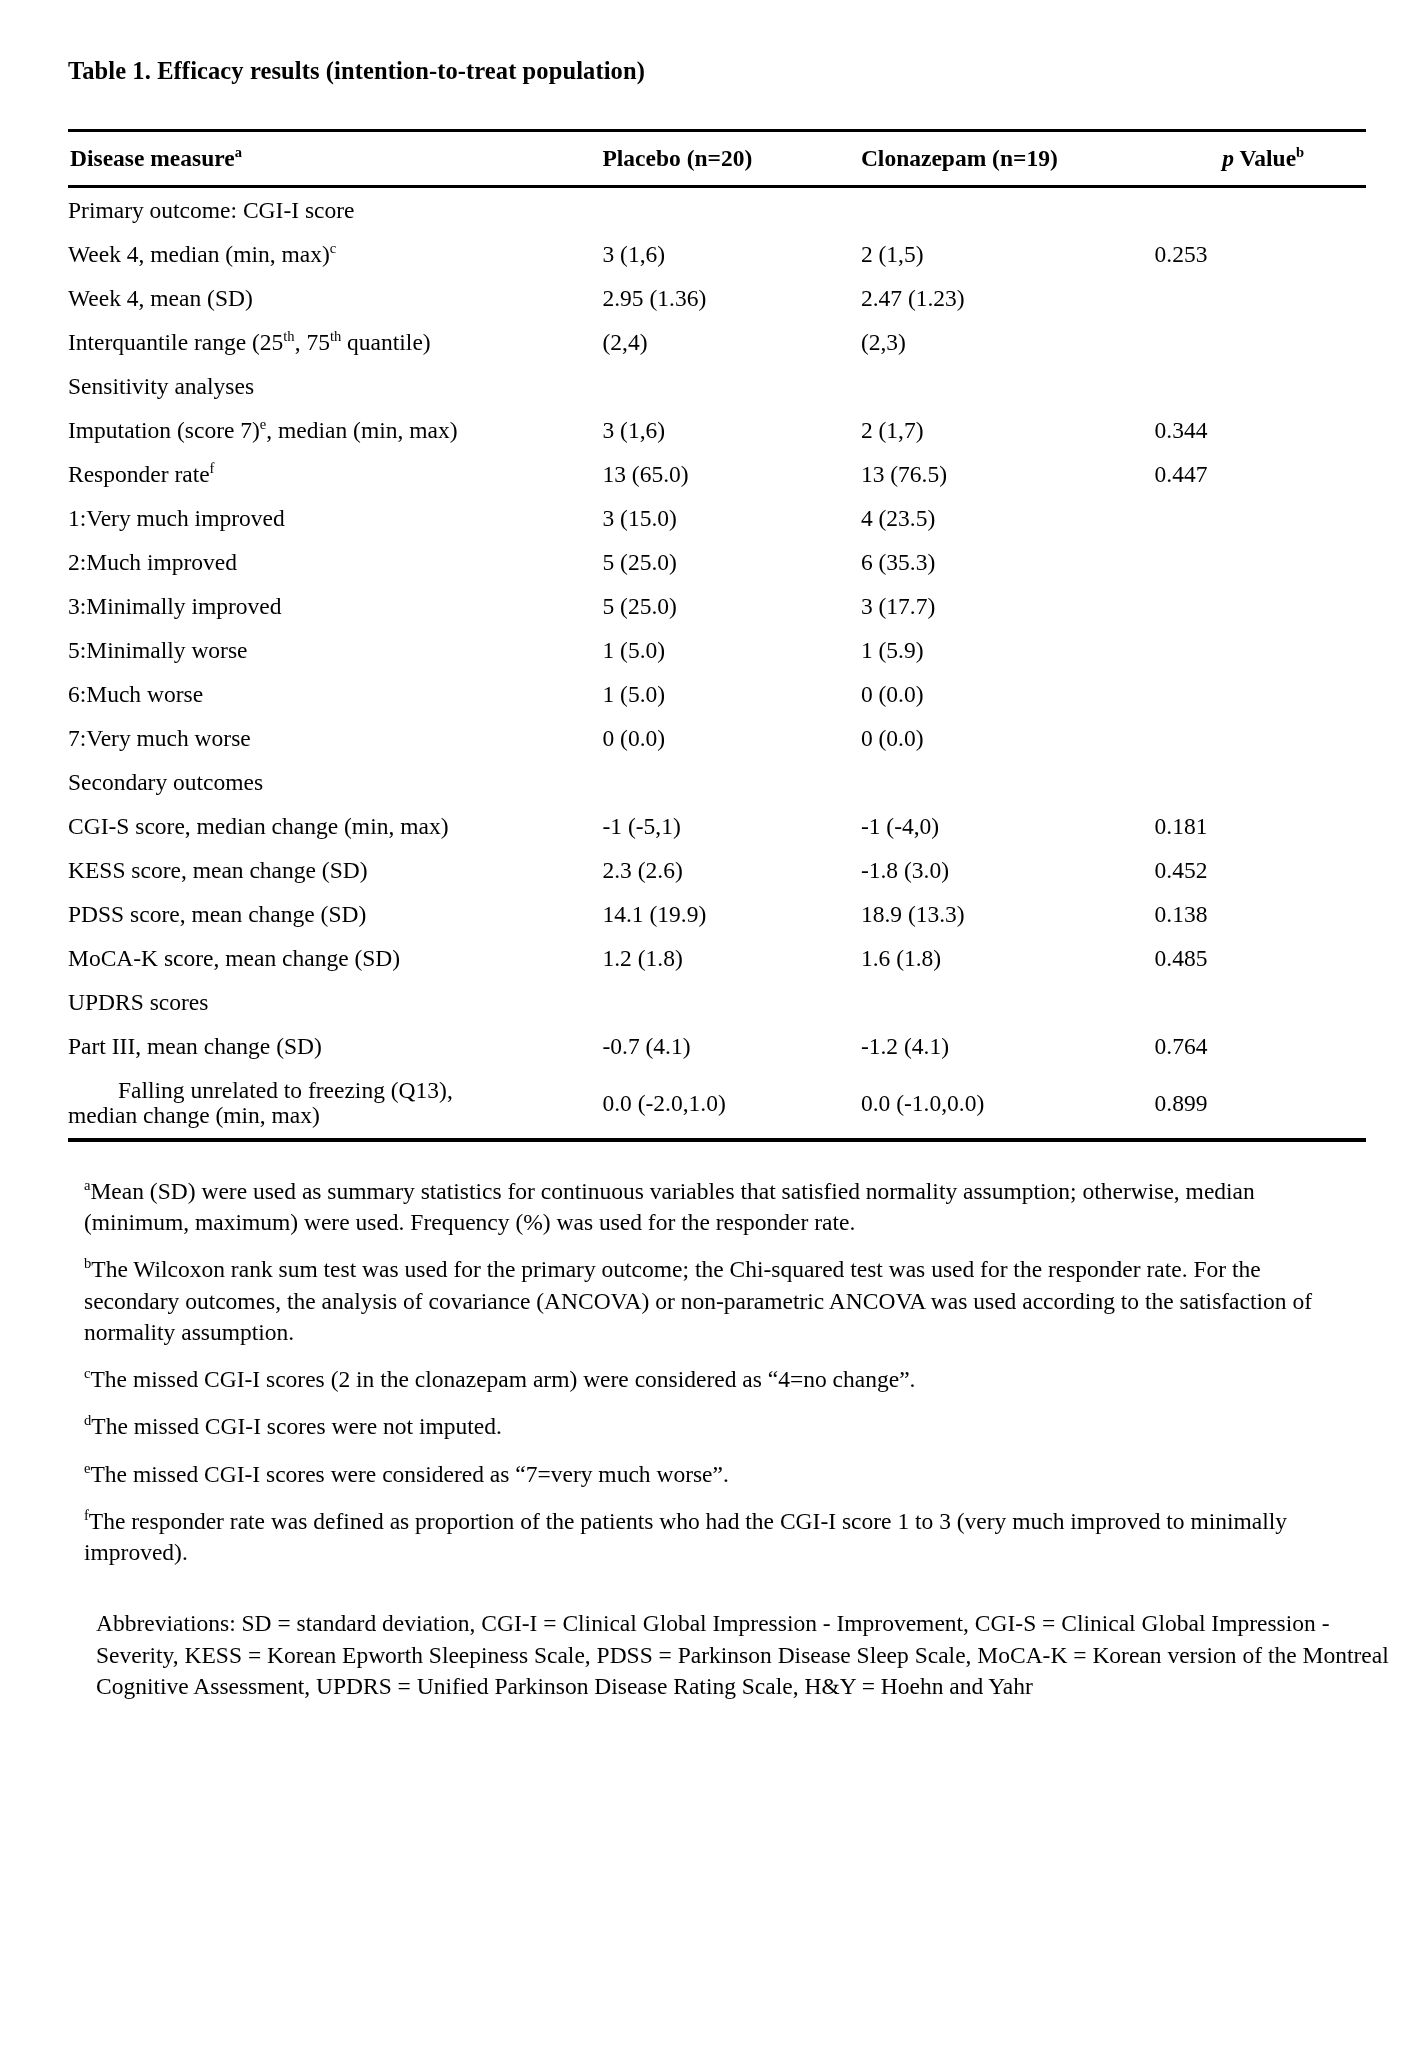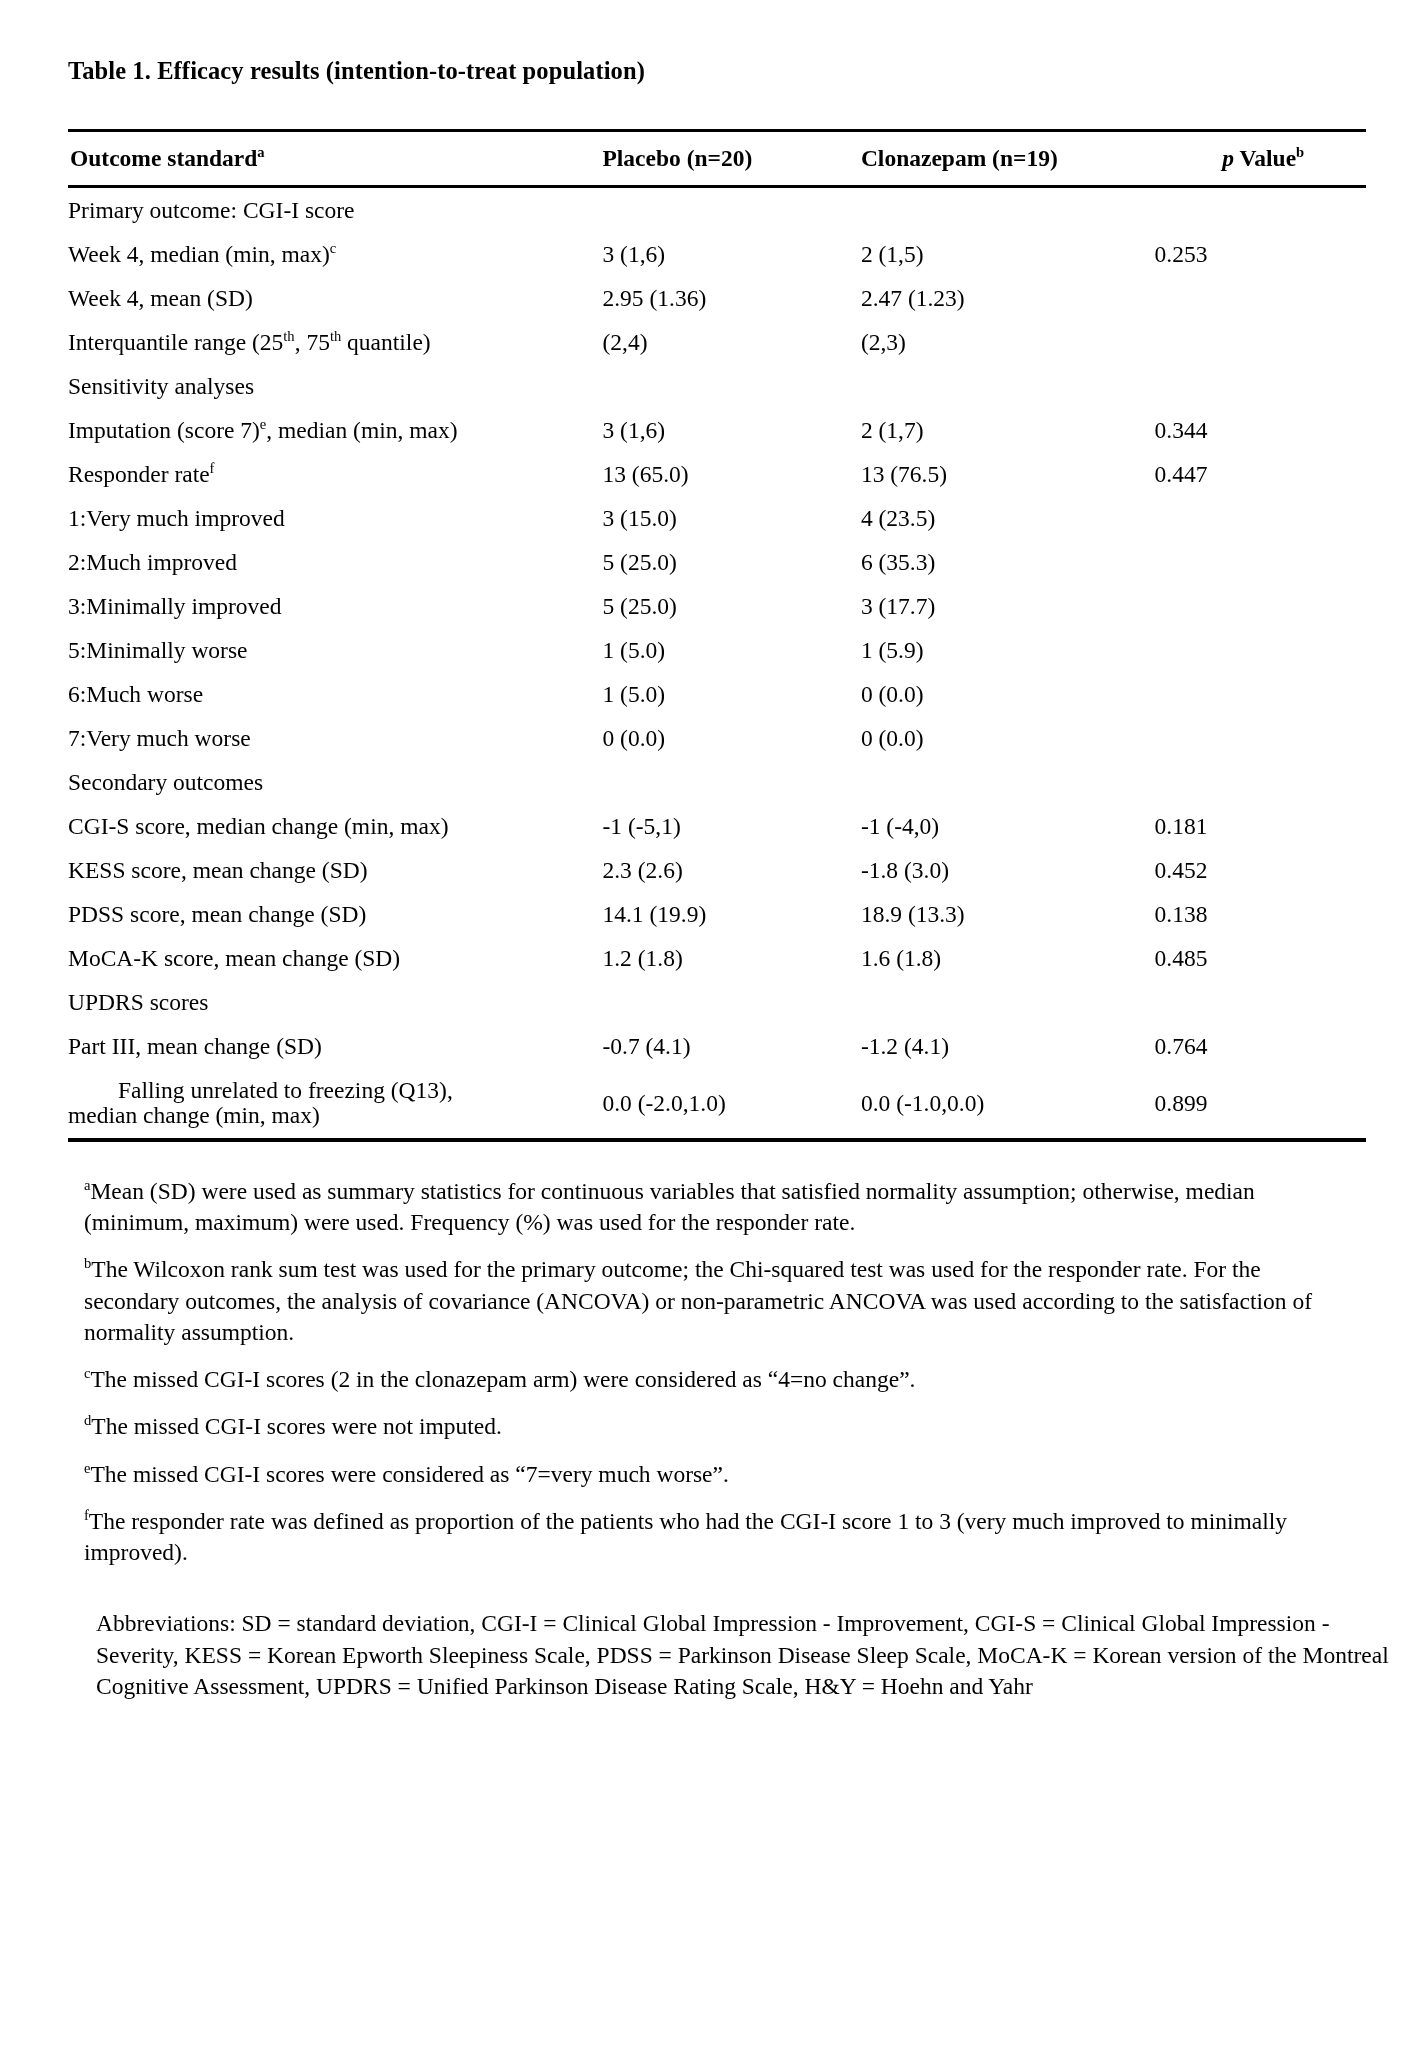--- a/index.html
+++ b/index.html
@@ -120,21 +120,21 @@
     <table class="efficacy">
       <colgroup>
         <col class="c-label">
           <col class="c-placebo">
           <col class="c-clona">
           <col class="c-pval">
       </colgroup>
       <thead>
         <tr class="hdr-row">
           <th class="h-label">
-            <span>Outcome standard</span><sup>a</sup>
+            <span>Disease measure</span><sup>a</sup>
           </th>
           <th class="h-placebo">Placebo (n=20)</th>
           <th class="h-clona">Clonazepam (n=19)</th>
           <th class="h-pval">
             <span class="ital">p</span><span> Value</span><sup>b</sup>
           </th>
         </tr>
       </thead>
       <tbody id="tbody">
           <tr>

